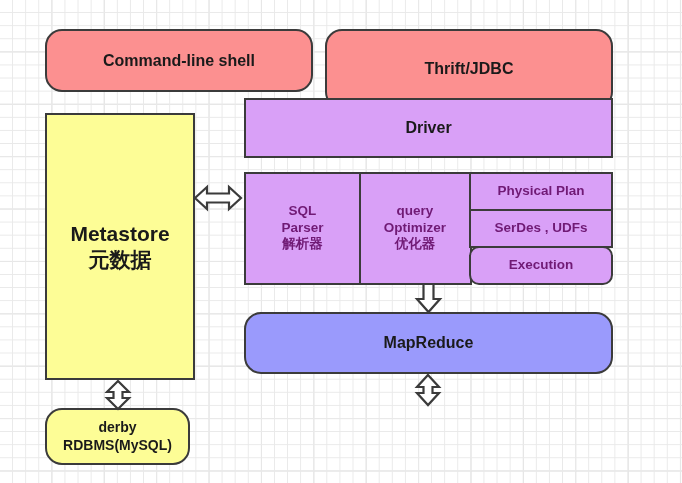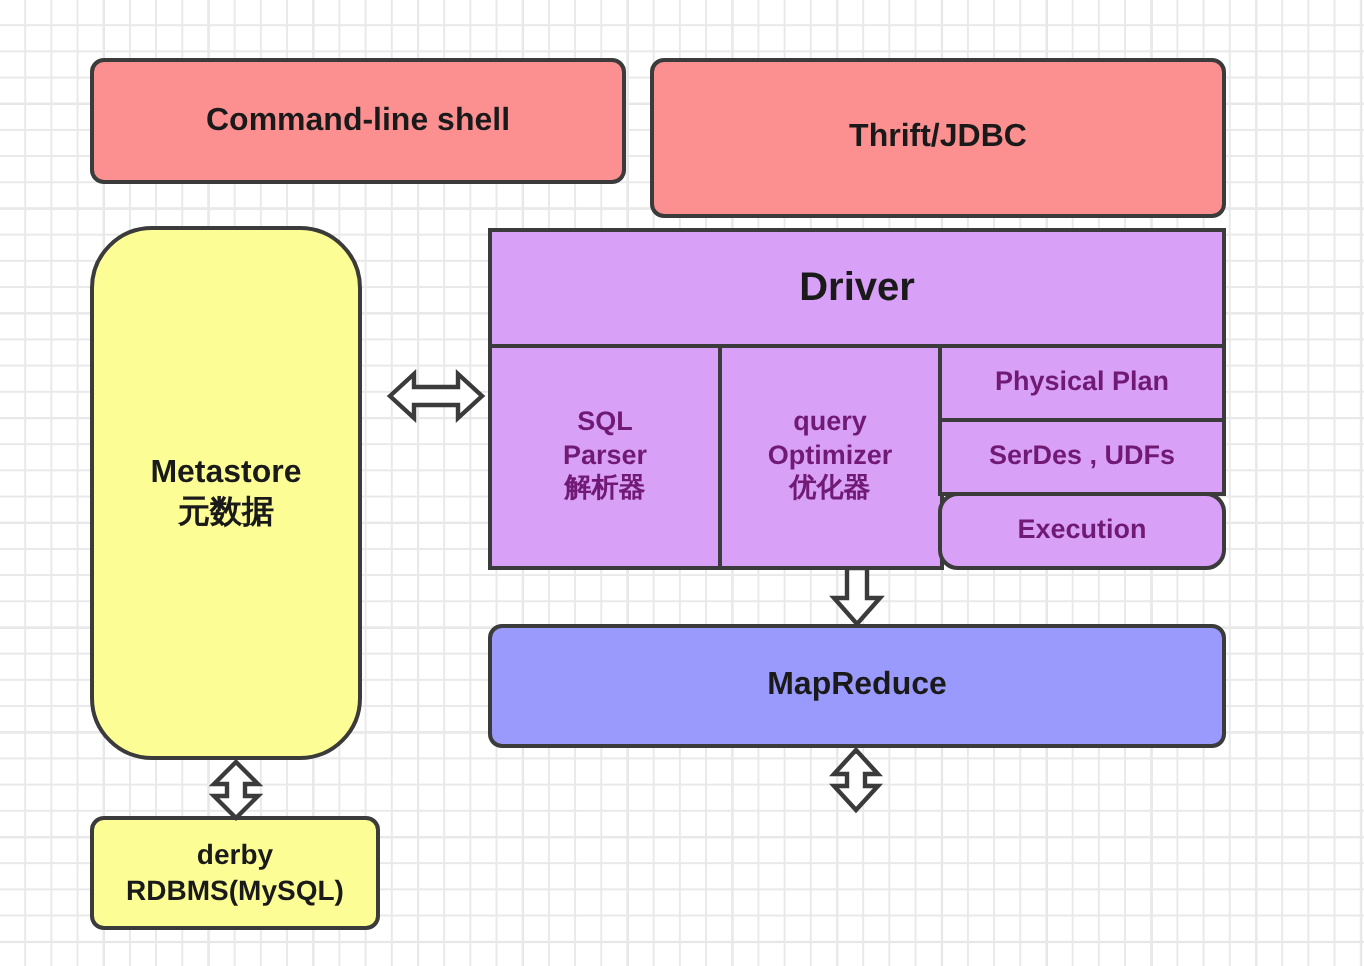--- a/index.html
+++ b/index.html
@@ -35,21 +35,21 @@
     border: 2.5px solid #3b3b3b;
     display: flex;
     align-items: center;
     justify-content: center;
     text-align: center;
     font-weight: bold;
     color: #1a1a1a;
     line-height: 1.22;
     white-space: pre-line;
   }
-  .rounded { border-radius: 7px; }
+  .rounded { border-radius: 17px; }
   .pink   { background-color: #fc9090; }
   .yellow { background-color: #fdfd96; }
   .purple { background-color: #d9a0f7; }
   .blue   { background-color: #9a9afc; }
 
   
   .subcell {
     position: absolute;
     box-sizing: border-box;
     background-color: #d9a0f7;
@@ -71,27 +71,27 @@
 </style>
 </head>
 <body>
 
 <div id="canvas">
 
   <div class="box pink rounded" style="left:45px; top:29px; width:268px; height:63px; font-size:16px;">Command-line shell</div>
 
   <div class="box pink rounded" style="left:325px; top:29px; width:288px; height:80px; font-size:16px;">Thrift/JDBC</div>
 
-  <div class="box yellow" style="left:45px; top:113px; width:136px; height:267px; font-size:16px;border-radius:31px;">Metastore
+  <div class="box yellow" style="left:45px; top:113px; width:150px; height:267px; font-size:21px;">Metastore
 元数据</div>
 
   <div class="box yellow rounded" style="left:45px; top:408px; width:145px; height:57px; font-size:14px;">derby
 RDBMS(MySQL)</div>
 
-  <div class="box purple" style="left:244px; top:114px; width:369px; height:60px; font-size:20px;">Driver</div>
+  <div class="box purple" style="left:244px; top:98px; width:369px; height:60px; font-size:16px;">Driver</div>
 
   <div class="subcell" style="left:244px; top:171.5px; width:117px; height:113px; font-size:13.5px;">SQL
 Parser
 解析器</div>
 
   <div class="subcell" style="left:358.5px; top:171.5px; width:113px; height:113px; font-size:13.5px;">query
 Optimizer
 优化器</div>
 
   <div class="subcell" style="left:469px; top:171.5px; width:144px; height:39px; font-size:13.5px;">Physical Plan</div>

